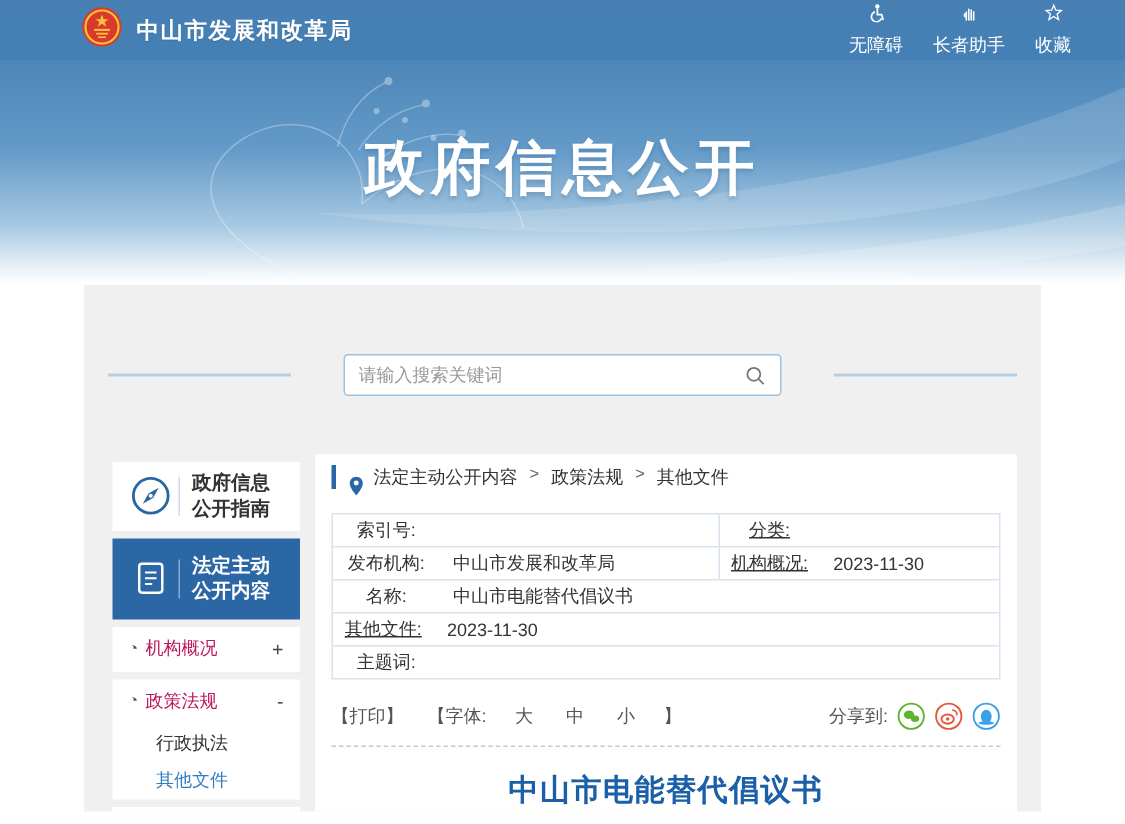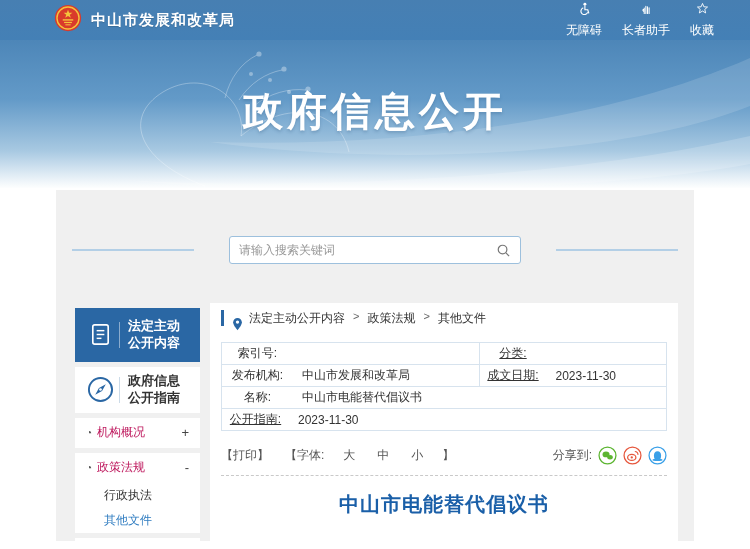--- a/index.html
+++ b/index.html
@@ -175,51 +175,51 @@
               <circle cx="7" cy="7" r="4.6" fill="none" stroke="#777" stroke-width="1.3"></circle>
               <line x1="10.6" y1="10.6" x2="14" y2="14" stroke="#777" stroke-width="1.3"></line>
             </svg>
         </span>
       </div>
       <span class="hline"></span>
     </div>
 
     <div class="sidebar">
 
+      <div class="sbox sbox-big">
+        <span class="ic">
+          <svg viewBox="0 0 28 28" width="27" height="27">
+              <circle cx="14" cy="14" r="12" fill="none" stroke="#2a67a4" stroke-width="2"></circle>
+              <path d="M19.5 8.5 L15.6 15.6 L8.5 19.5 L12.4 12.4 Z" fill="#2a67a4"></path>
+              <circle cx="14" cy="14" r="1.4" fill="#fff"></circle>
+            </svg>
+        </span>
+        <span class="vdiv"></span>
+        <span class="txt">
+          <span>政府信息</span><br>
+          <span>公开指南</span>
+        </span>
+      </div>
+
       <div class="sbox sbox-big sbox-active" style="padding:10px 8px;">
         <span class="ic">
           <svg viewBox="0 0 26 26" width="25" height="25">
               <rect x="5" y="3" width="16" height="20" rx="2" fill="none" stroke="#fff" stroke-width="1.7"></rect>
               <line x1="9" y1="9" x2="17" y2="9" stroke="#fff" stroke-width="1.5"></line>
               <line x1="9" y1="13" x2="17" y2="13" stroke="#fff" stroke-width="1.5"></line>
               <line x1="9" y1="17" x2="14" y2="17" stroke="#fff" stroke-width="1.5"></line>
             </svg>
         </span>
         <span class="vdiv"></span>
         <span class="txt">
           <span>法定主动</span><br>
           <span>公开内容</span>
         </span>
       </div>
 
-      <div class="sbox sbox-big">
-        <span class="ic">
-          <svg viewBox="0 0 28 28" width="27" height="27">
-              <circle cx="14" cy="14" r="12" fill="none" stroke="#2a67a4" stroke-width="2"></circle>
-              <path d="M19.5 8.5 L15.6 15.6 L8.5 19.5 L12.4 12.4 Z" fill="#2a67a4"></path>
-              <circle cx="14" cy="14" r="1.4" fill="#fff"></circle>
-            </svg>
-        </span>
-        <span class="vdiv"></span>
-        <span class="txt">
-          <span>政府信息</span><br>
-          <span>公开指南</span>
-        </span>
-      </div>
-
       <div class="sbox">
         <div class="menu-row">
           <span class="menu-bullet">◔</span>
           <span class="menu-label">机构概况</span>
           <span class="menu-toggle">+</span>
         </div>
       </div>
 
       <div class="sbox">
         <div class="menu-row">
@@ -271,34 +271,40 @@
             <span class="lbl2">分类:</span>
             <span class="val"></span>
           </div>
         </div>
         <div class="drow">
           <div class="dcell c1">
             <span class="lbl">发布机构:</span>
             <span class="val">中山市发展和改革局</span>
           </div>
           <div class="dcell c2">
-            <span class="lbl2">成文日期:</span>
+            <span class="lbl2">机构概况:</span>
             <span class="val">2023-11-30</span>
           </div>
         </div>
         <div class="drow">
           <div class="dcell full">
             <span class="lbl">名称:</span>
             <span class="val">中山市电能替代倡议书</span>
           </div>
         </div>
         <div class="drow">
           <div class="dcell c2">
-            <span class="lbl2">公开指南:</span>
+            <span class="lbl2">其他文件:</span>
             <span class="val">2023-11-30</span>
+          </div>
+        </div>
+        <div class="drow">
+          <div class="dcell full">
+            <span class="lbl">主题词:</span>
+            <span class="val"></span>
           </div>
         </div>
       </div>
 
       <div class="toolbar">
         <div class="tb-left">
           <span class="tb-print">【打印】</span>
           <span>【字体:</span>
           <span class="fs">大</span>
           <span class="fs">中</span>

